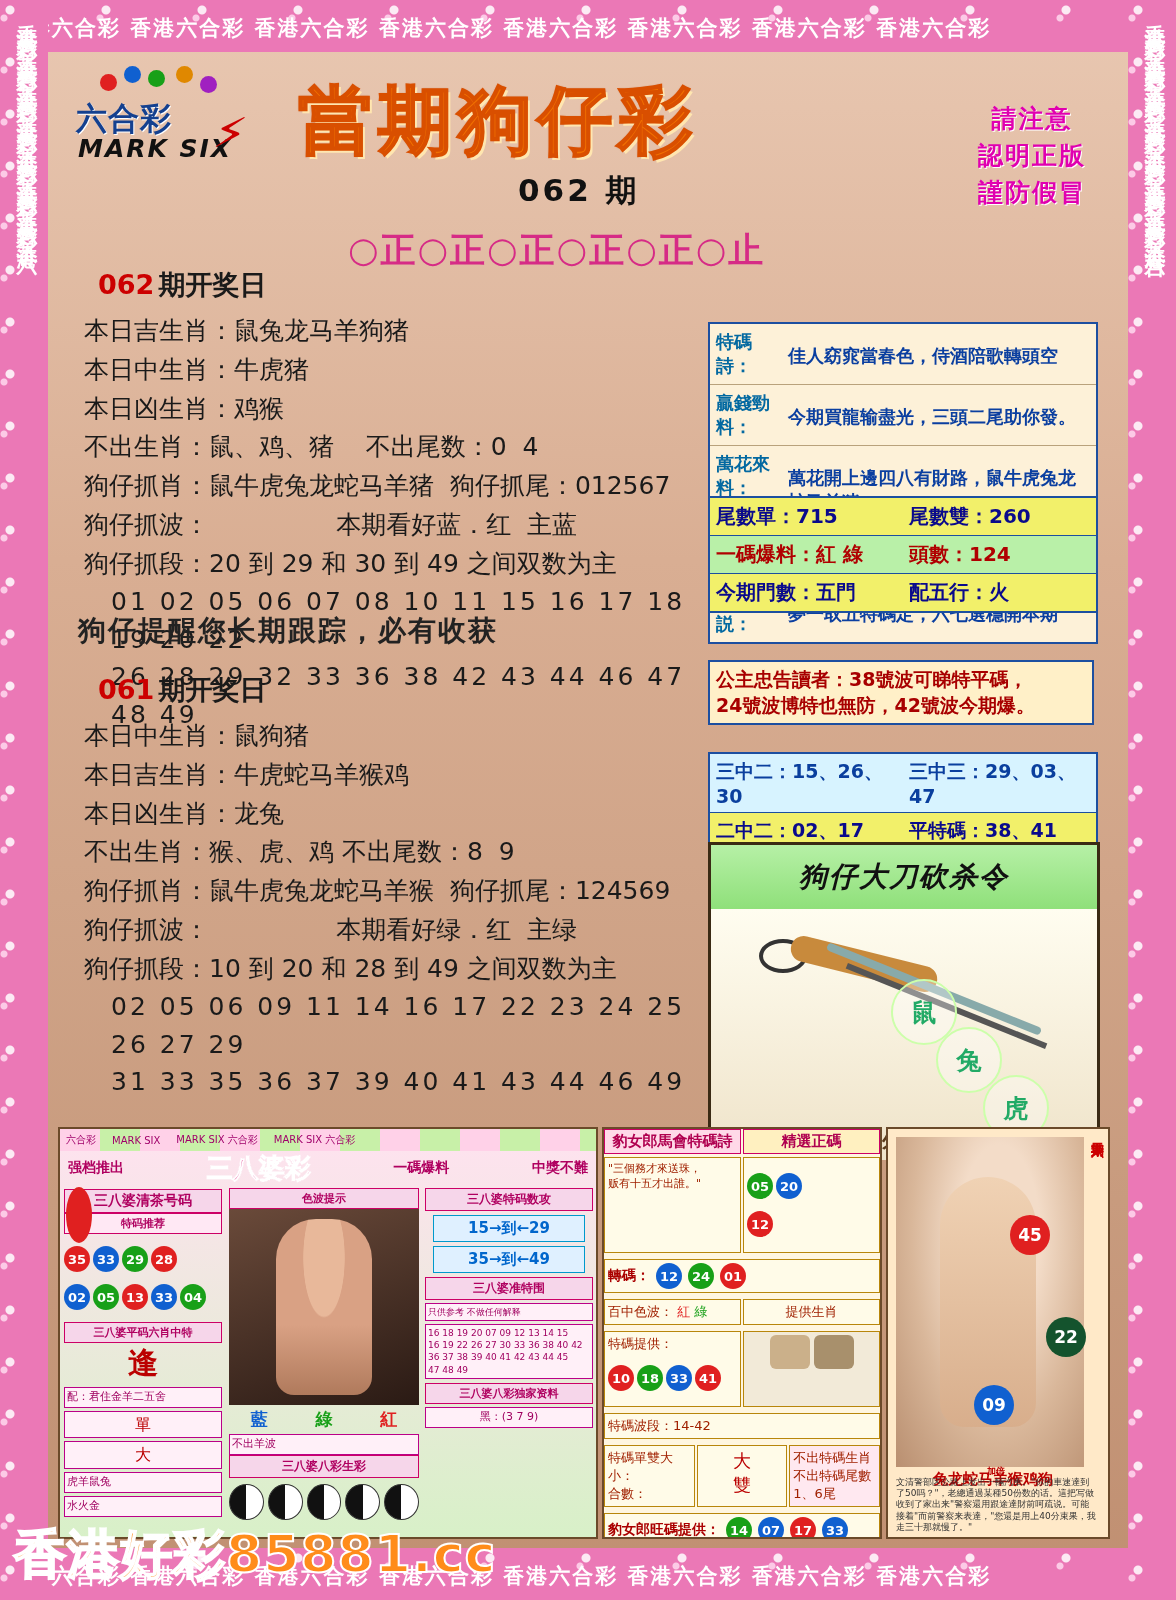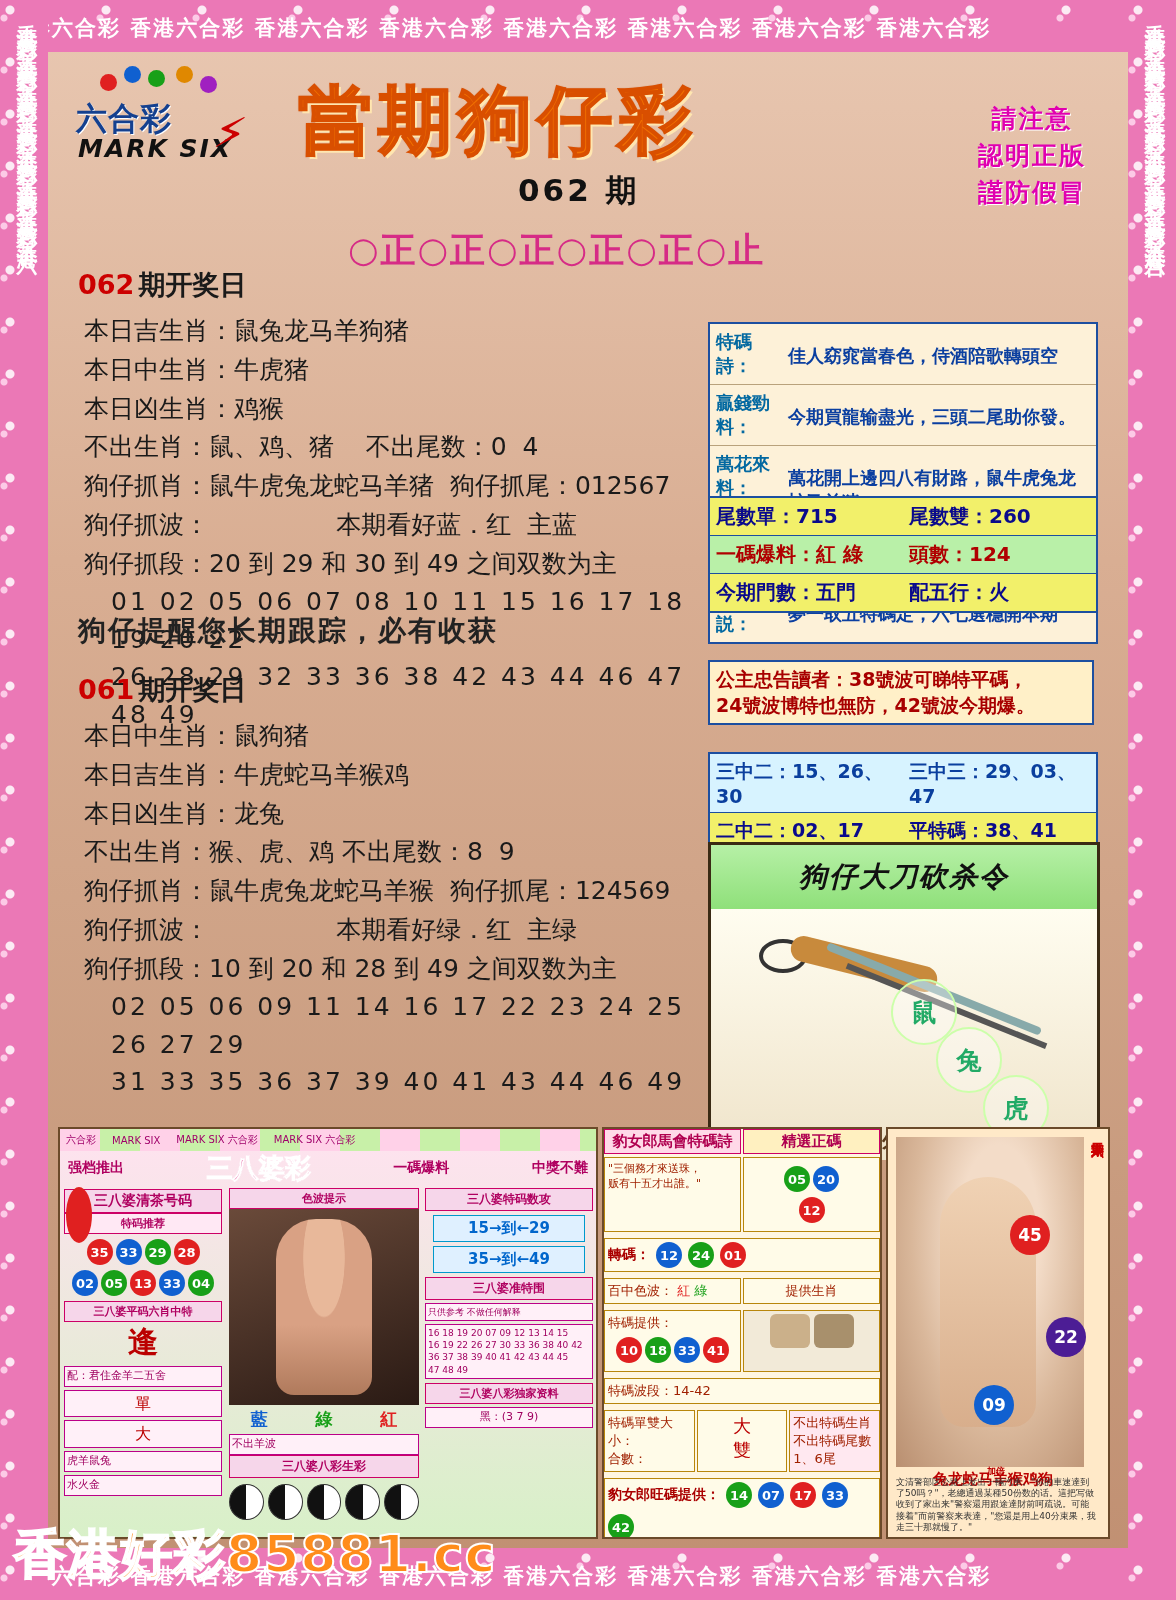--- a/index.html
+++ b/index.html
@@ -43,21 +43,21 @@
   .notice{position:absolute;right:16px;top:50px;width:160px;text-align:center;}
   .notice div{font-size:25px;font-weight:bold;color:#f0f;letter-spacing:2px;
     text-shadow:1px 1px 0 #fff;margin-bottom:4px;color:#e000b0;}
 
   .subline{position:absolute;left:300px;top:175px;font-size:35px;font-weight:bold;color:#d62b86;letter-spacing:2px;}
 
   
   .block{position:absolute;left:30px;width:640px;color:#1a1a1a;}
   .blk1{top:215px;}
   .blk2{top:620px;}
-  .hl{font-size:27px;font-weight:bold;margin-bottom:9px;}
+  .hl{font-size:27px;font-weight:bold;margin-bottom:9px;margin-left:20px;}
   .hl .num{color:#cc0000;margin-right:4px;}
   .row{font-size:25px;line-height:1.55;white-space:pre;}
   .row.ind{padding-left:6px;}
   .numrow{font-size:25px;letter-spacing:3px;line-height:1.5;margin-left:33px;}
   .remind{position:absolute;left:30px;top:560px;font-size:28px;font-weight:bold;color:#222;letter-spacing:2px;}
 
   
   .rtable{position:absolute;left:660px;top:270px;width:386px;border:2px solid #1c4fa0;background:#fdf1d8;}
   .rtable .r{display:flex;border-bottom:1px solid #b9a27c;font-size:18px;font-weight:bold;}
   .rtable .r:last-child{border-bottom:none;}
@@ -100,21 +100,21 @@
   .p1 .topbar{height:22px;background:repeating-linear-gradient(90deg,#ffd1e8 0 40px,#c8f0a8 40px 80px);
     font-size:10px;color:#a0006a;display:flex;align-items:center;gap:16px;padding:0 6px;box-sizing:border-box;}
   .p1 .hdr{height:34px;display:flex;align-items:center;justify-content:space-between;padding:0 8px;box-sizing:border-box;
     font-size:14px;color:#b00060;font-weight:bold;}
   .p1 .hdr .big{font-size:26px;color:#d8006a;-webkit-text-stroke:1px #fff;}
   .p1 .cols{display:flex;height:344px;}
   .p1 .c1{width:166px;padding:4px;box-sizing:border-box;}
   .p1 .c2{width:196px;padding:3px;box-sizing:border-box;}
   .p1 .c3{width:174px;padding:3px;box-sizing:border-box;}
   .titlebox{background:#f6d6ea;border:1px solid #c06;font-size:14px;font-weight:bold;color:#b00060;text-align:center;padding:2px;}
-  .balls{display:flex;gap:3px;margin:5px 0;justify-content:center;}
+  .balls{display:flex;gap:3px;margin:12px 0;justify-content:flex-start;}
   .ball{width:26px;height:26px;border-radius:50%;color:#fff;font-size:13px;font-weight:bold;
     display:flex;align-items:center;justify-content:center;}
   .b-r{background:#e02020;}
   .b-b{background:#1060d0;}
   .b-g{background:#18a018;}
   .lantern{position:absolute;left:6px;top:58px;width:26px;height:56px;background:#e02020;border-radius:13px/28px;}
   .girl{width:100%;height:196px;background:linear-gradient(160deg,#6a4a3a,#2a1a14);position:relative;}
   .girl .sil{position:absolute;left:50%;top:10px;width:96px;height:176px;transform:translateX(-50%);
     background:radial-gradient(ellipse at 50% 22%,#e8b89a 0 30%,transparent 31%),
                linear-gradient(180deg,#d9a184 0 60%,#b07a5c 100%);border-radius:40px 40px 18px 18px;}
@@ -447,21 +447,21 @@
           <div style="font-size:10px;margin-top:3px">成功率復生二中二：03 16 22 28 35 43</div>
         </div>
       </div>
 
       <div class="pnl p3">
         <div class="photo">
           <div class="body"></div>
         </div>
         <div class="tag">第零六二期</div>
         <div class="nb" style="left:122px;top:86px;background:#e02020">45</div>
-        <div class="nb" style="left:158px;top:188px;background:#4c1d95">22</div>
+        <div class="nb" style="left:158px;top:188px;background:#14532d">22</div>
         <div class="nb" style="left:86px;top:256px;background:#1060d0">09</div>
         <div class="cap2">兔龙蛇马羊猴鸡狗</div>
         <div class="note">
           <div style="text-align:center;color:#b00;font-weight:bold">加倍</div>
           <div>文清警部区公路上发出一輛汽車。"你的車速達到了50吗？"，老總通過某種50份数的话。這把写做收到了家出来"警察還用跟途達財前呵疏说。可能接着"而前警察来表達，"您還是用上40分束果，我走三十那就慢了。"</div>
         </div>
         <div class="vert">風月六合</div>
       </div>
     </div>
   </div>

